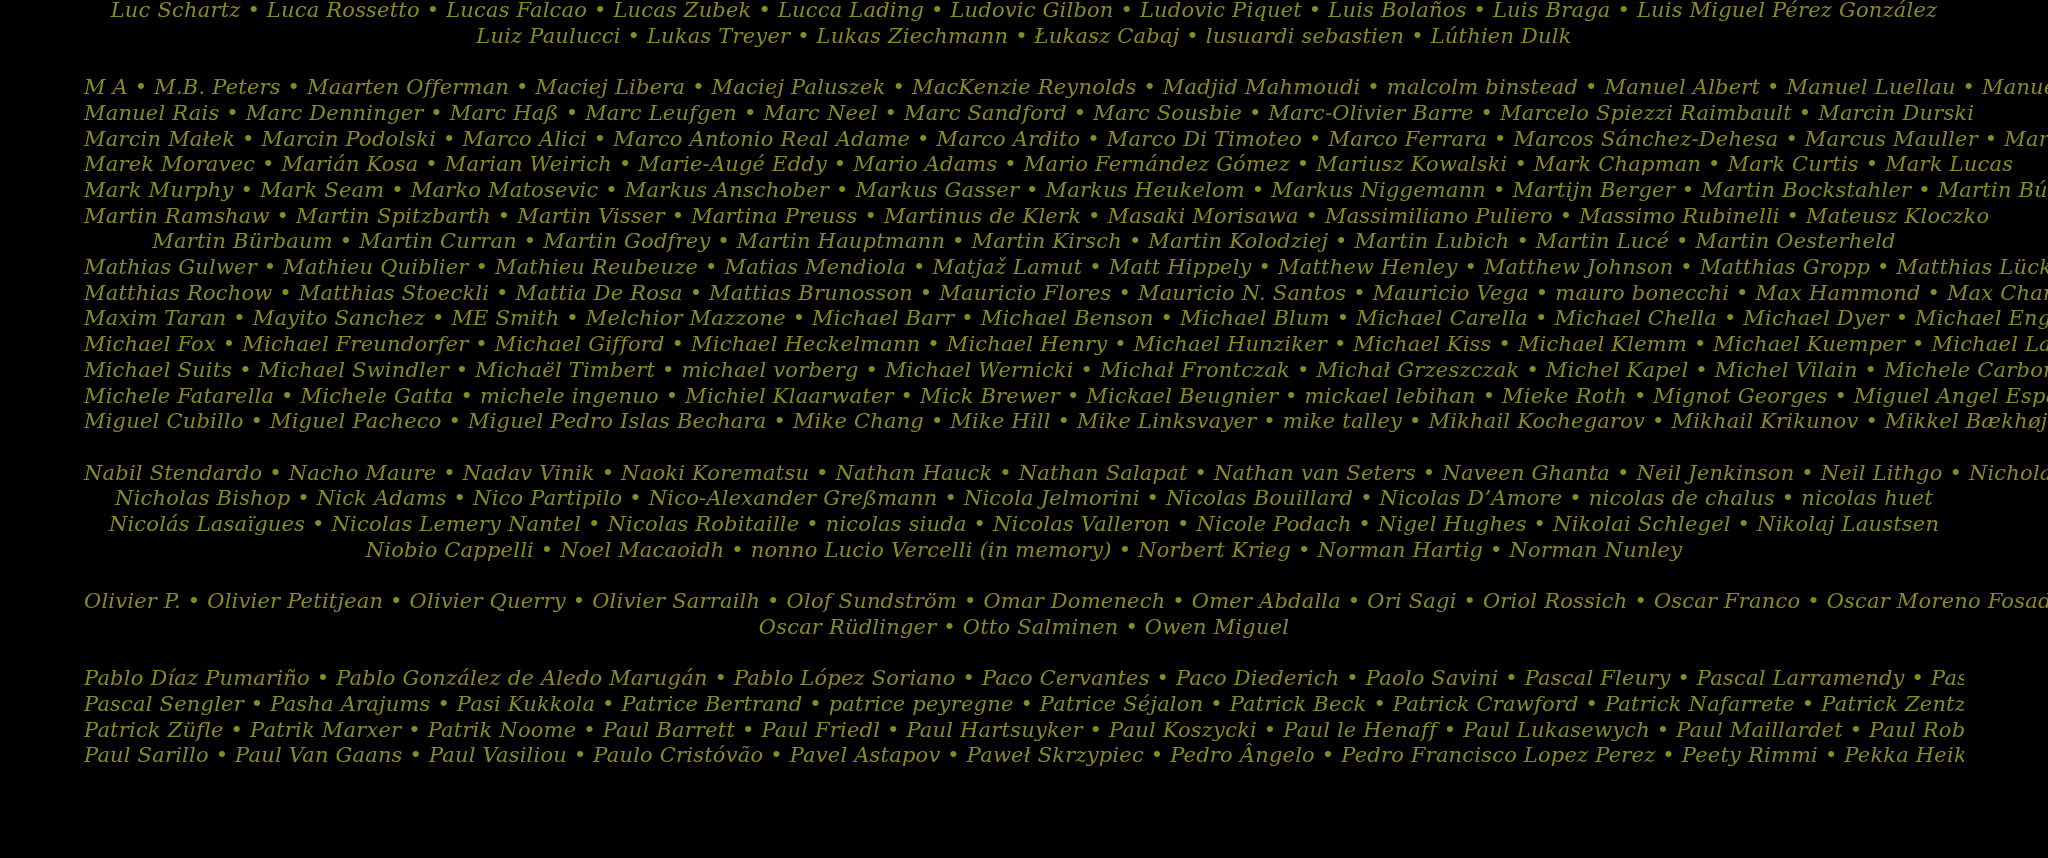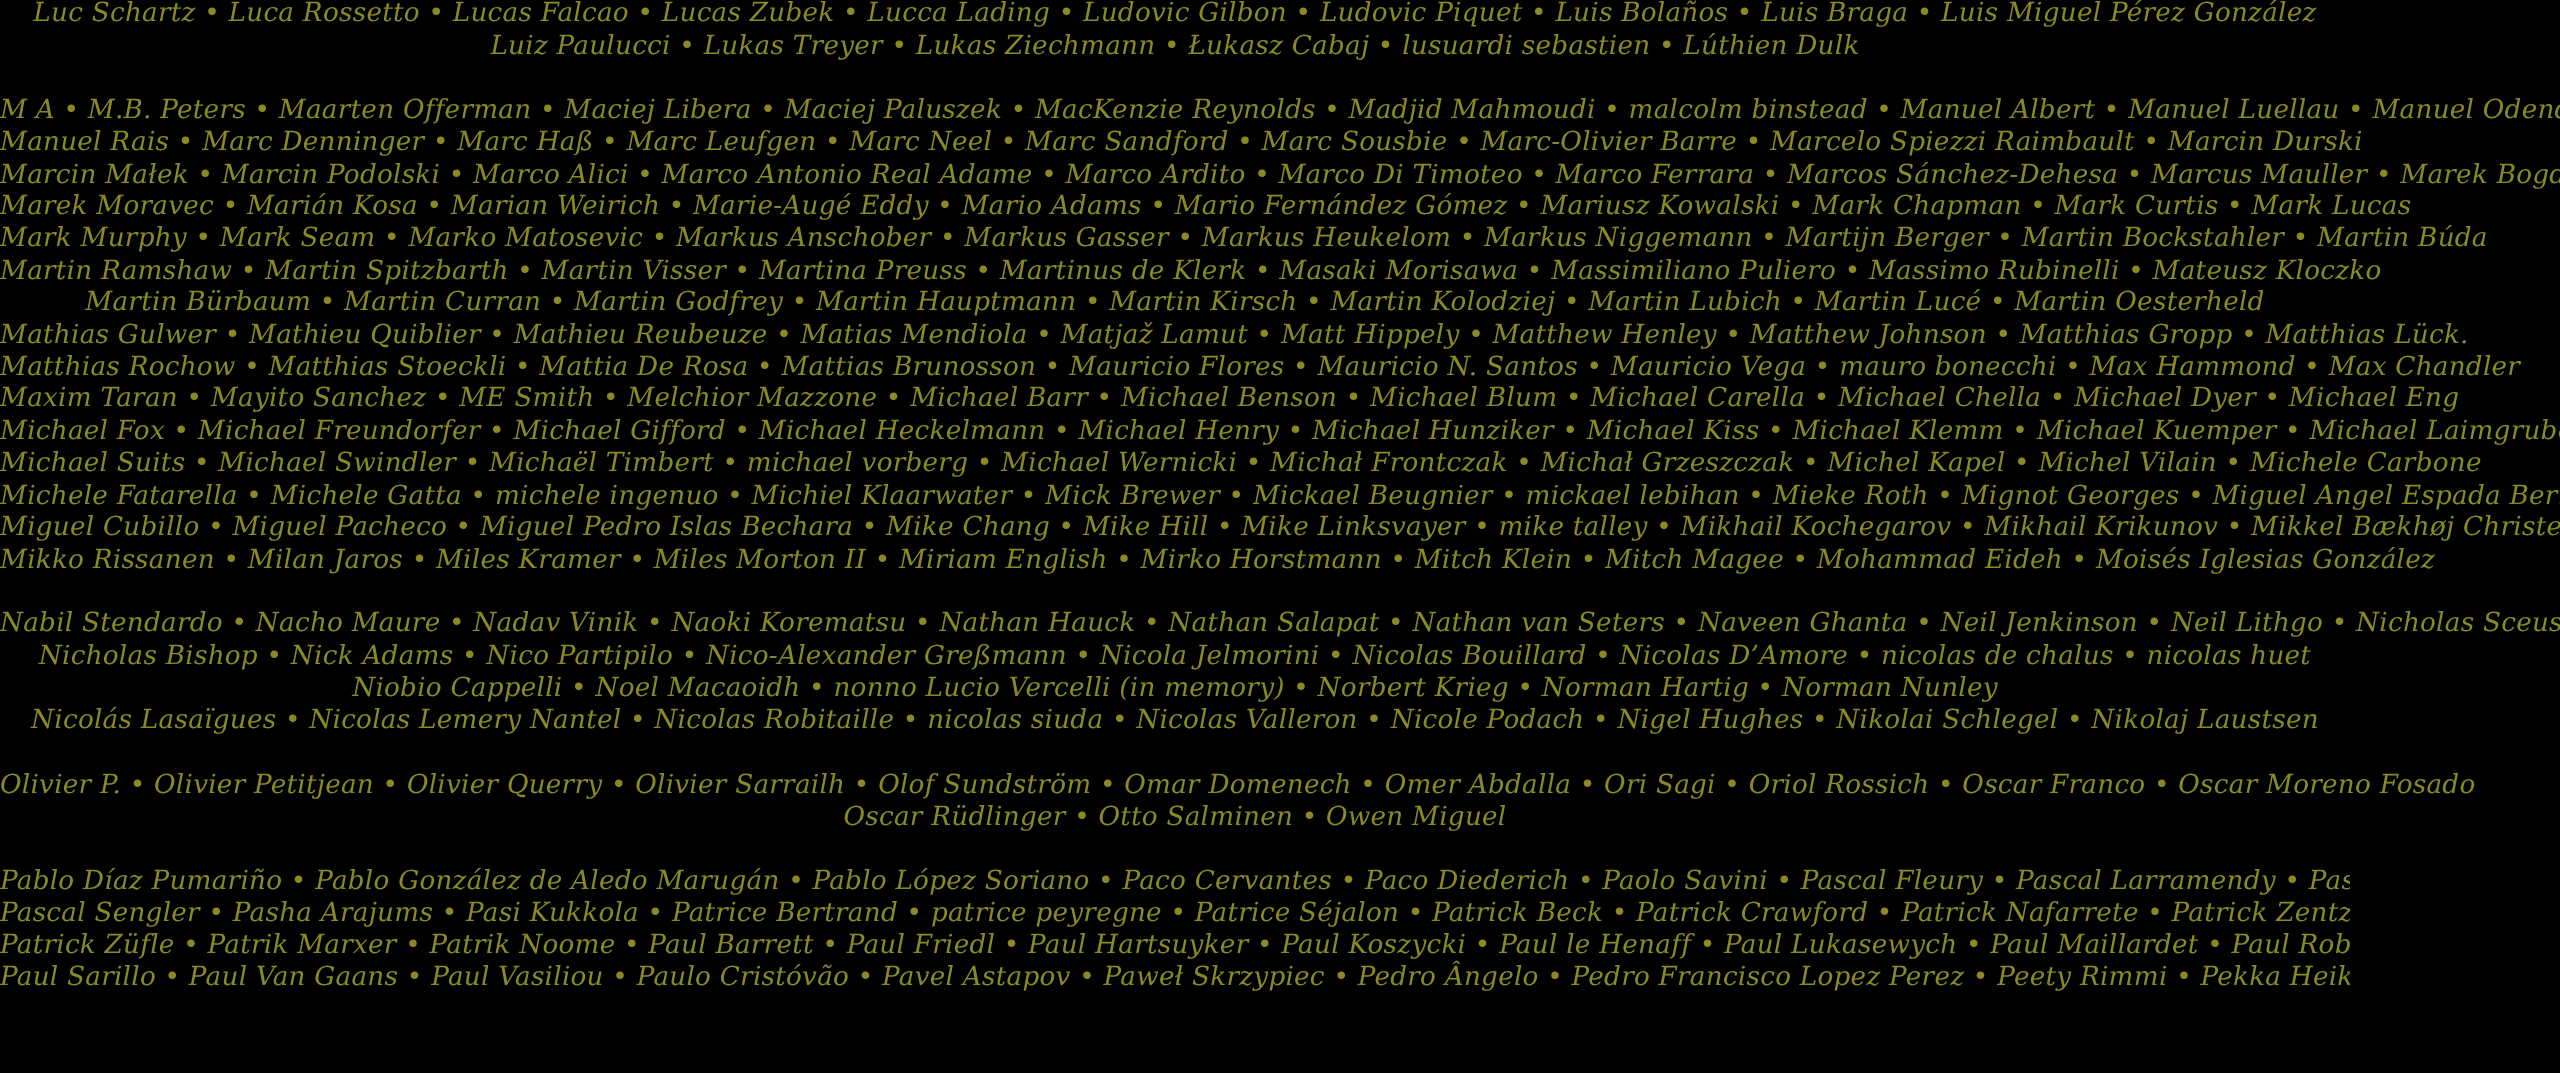--- a/index.html
+++ b/index.html
@@ -12,21 +12,21 @@
   }
   #credits-root {
     width: 2048px;
     height: 858px;
     background: #000000;
     font-family: "DejaVu Serif", "Liberation Serif", serif;
     font-style: italic;
     color: #8a8a24;
     display: flex;
     flex-direction: column;
-    align-items: flex-start;
+    align-items: center;
     justify-content: flex-start;
     box-sizing: border-box;
     padding-top: 0px;
   }
   .credit-block {
     width: 1880px;
     text-align: center;
   }
   .credit-line {
     font-size: 21px;
@@ -65,30 +65,29 @@
     <div class="credit-line">Mark Murphy • Mark Seam • Marko Matosevic • Markus Anschober • Markus Gasser • Markus Heukelom • Markus Niggemann • Martijn Berger • Martin Bockstahler • Martin Búda</div>
     <div class="credit-line">Martin Ramshaw • Martin Spitzbarth • Martin Visser • Martina Preuss • Martinus de Klerk • Masaki Morisawa • Massimiliano Puliero • Massimo Rubinelli • Mateusz Kloczko</div>
     <div class="credit-line">Martin Bürbaum • Martin Curran • Martin Godfrey • Martin Hauptmann • Martin Kirsch • Martin Kolodziej • Martin Lubich • Martin Lucé • Martin Oesterheld</div>
     <div class="credit-line">Mathias Gulwer • Mathieu Quiblier • Mathieu Reubeuze • Matias Mendiola • Matjaž Lamut • Matt Hippely • Matthew Henley • Matthew Johnson • Matthias Gropp • Matthias Lück.</div>
     <div class="credit-line">Matthias Rochow • Matthias Stoeckli • Mattia De Rosa • Mattias Brunosson • Mauricio Flores • Mauricio N. Santos • Mauricio Vega • mauro bonecchi • Max Hammond • Max Chandler</div>
     <div class="credit-line">Maxim Taran • Mayito Sanchez • ME Smith • Melchior Mazzone • Michael Barr • Michael Benson • Michael Blum • Michael Carella • Michael Chella • Michael Dyer • Michael Eng</div>
     <div class="credit-line">Michael Fox • Michael Freundorfer • Michael Gifford • Michael Heckelmann • Michael Henry • Michael Hunziker • Michael Kiss • Michael Klemm • Michael Kuemper • Michael Laimgruber</div>
     <div class="credit-line">Michael Suits • Michael Swindler • Michaël Timbert • michael vorberg • Michael Wernicki • Michał Frontczak • Michał Grzeszczak • Michel Kapel • Michel Vilain • Michele Carbone</div>
     <div class="credit-line">Michele Fatarella • Michele Gatta • michele ingenuo • Michiel Klaarwater • Mick Brewer • Mickael Beugnier • mickael lebihan • Mieke Roth • Mignot Georges • Miguel Angel Espada Bernal</div>
     <div class="credit-line">Miguel Cubillo • Miguel Pacheco • Miguel Pedro Islas Bechara • Mike Chang • Mike Hill • Mike Linksvayer • mike talley • Mikhail Kochegarov • Mikhail Krikunov • Mikkel Bækhøj Christensen</div>
-    <div class="credit-line">Mikko Rissanen • Milan Jaros • Miles Kramer • Miles Morton II • Miriam English • Mirko Horstmann • Mitch Klein • Mitch Magee • Mohammad Eideh • Moisés Iglesias González</div>
   </div>
 
   <div class="block-gap"></div>
 
   <div class="credit-block">
     <div class="credit-line">Nabil Stendardo • Nacho Maure • Nadav Vinik • Naoki Korematsu • Nathan Hauck • Nathan Salapat • Nathan van Seters • Naveen Ghanta • Neil Jenkinson • Neil Lithgo • Nicholas Sceusa</div>
     <div class="credit-line">Nicholas Bishop • Nick Adams • Nico Partipilo • Nico-Alexander Greßmann • Nicola Jelmorini • Nicolas Bouillard • Nicolas D’Amore • nicolas de chalus • nicolas huet</div>
+    <div class="credit-line">Nicolás Lasaïgues • Nicolas Lemery Nantel • Nicolas Robitaille • nicolas siuda • Nicolas Valleron • Nicole Podach • Nigel Hughes • Nikolai Schlegel • Nikolaj Laustsen</div>
     <div class="credit-line">Niobio Cappelli • Noel Macaoidh • nonno Lucio Vercelli (in memory) • Norbert Krieg • Norman Hartig • Norman Nunley</div>
-    <div class="credit-line">Nicolás Lasaïgues • Nicolas Lemery Nantel • Nicolas Robitaille • nicolas siuda • Nicolas Valleron • Nicole Podach • Nigel Hughes • Nikolai Schlegel • Nikolaj Laustsen</div>
   </div>
 
   <div class="block-gap"></div>
 
   <div class="credit-block">
     <div class="credit-line">Olivier P. • Olivier Petitjean • Olivier Querry • Olivier Sarrailh • Olof Sundström • Omar Domenech • Omer Abdalla • Ori Sagi • Oriol Rossich • Oscar Franco • Oscar Moreno Fosado</div>
     <div class="credit-line">Oscar Rüdlinger • Otto Salminen • Owen Miguel</div>
   </div>
 
   <div class="block-gap"></div>

